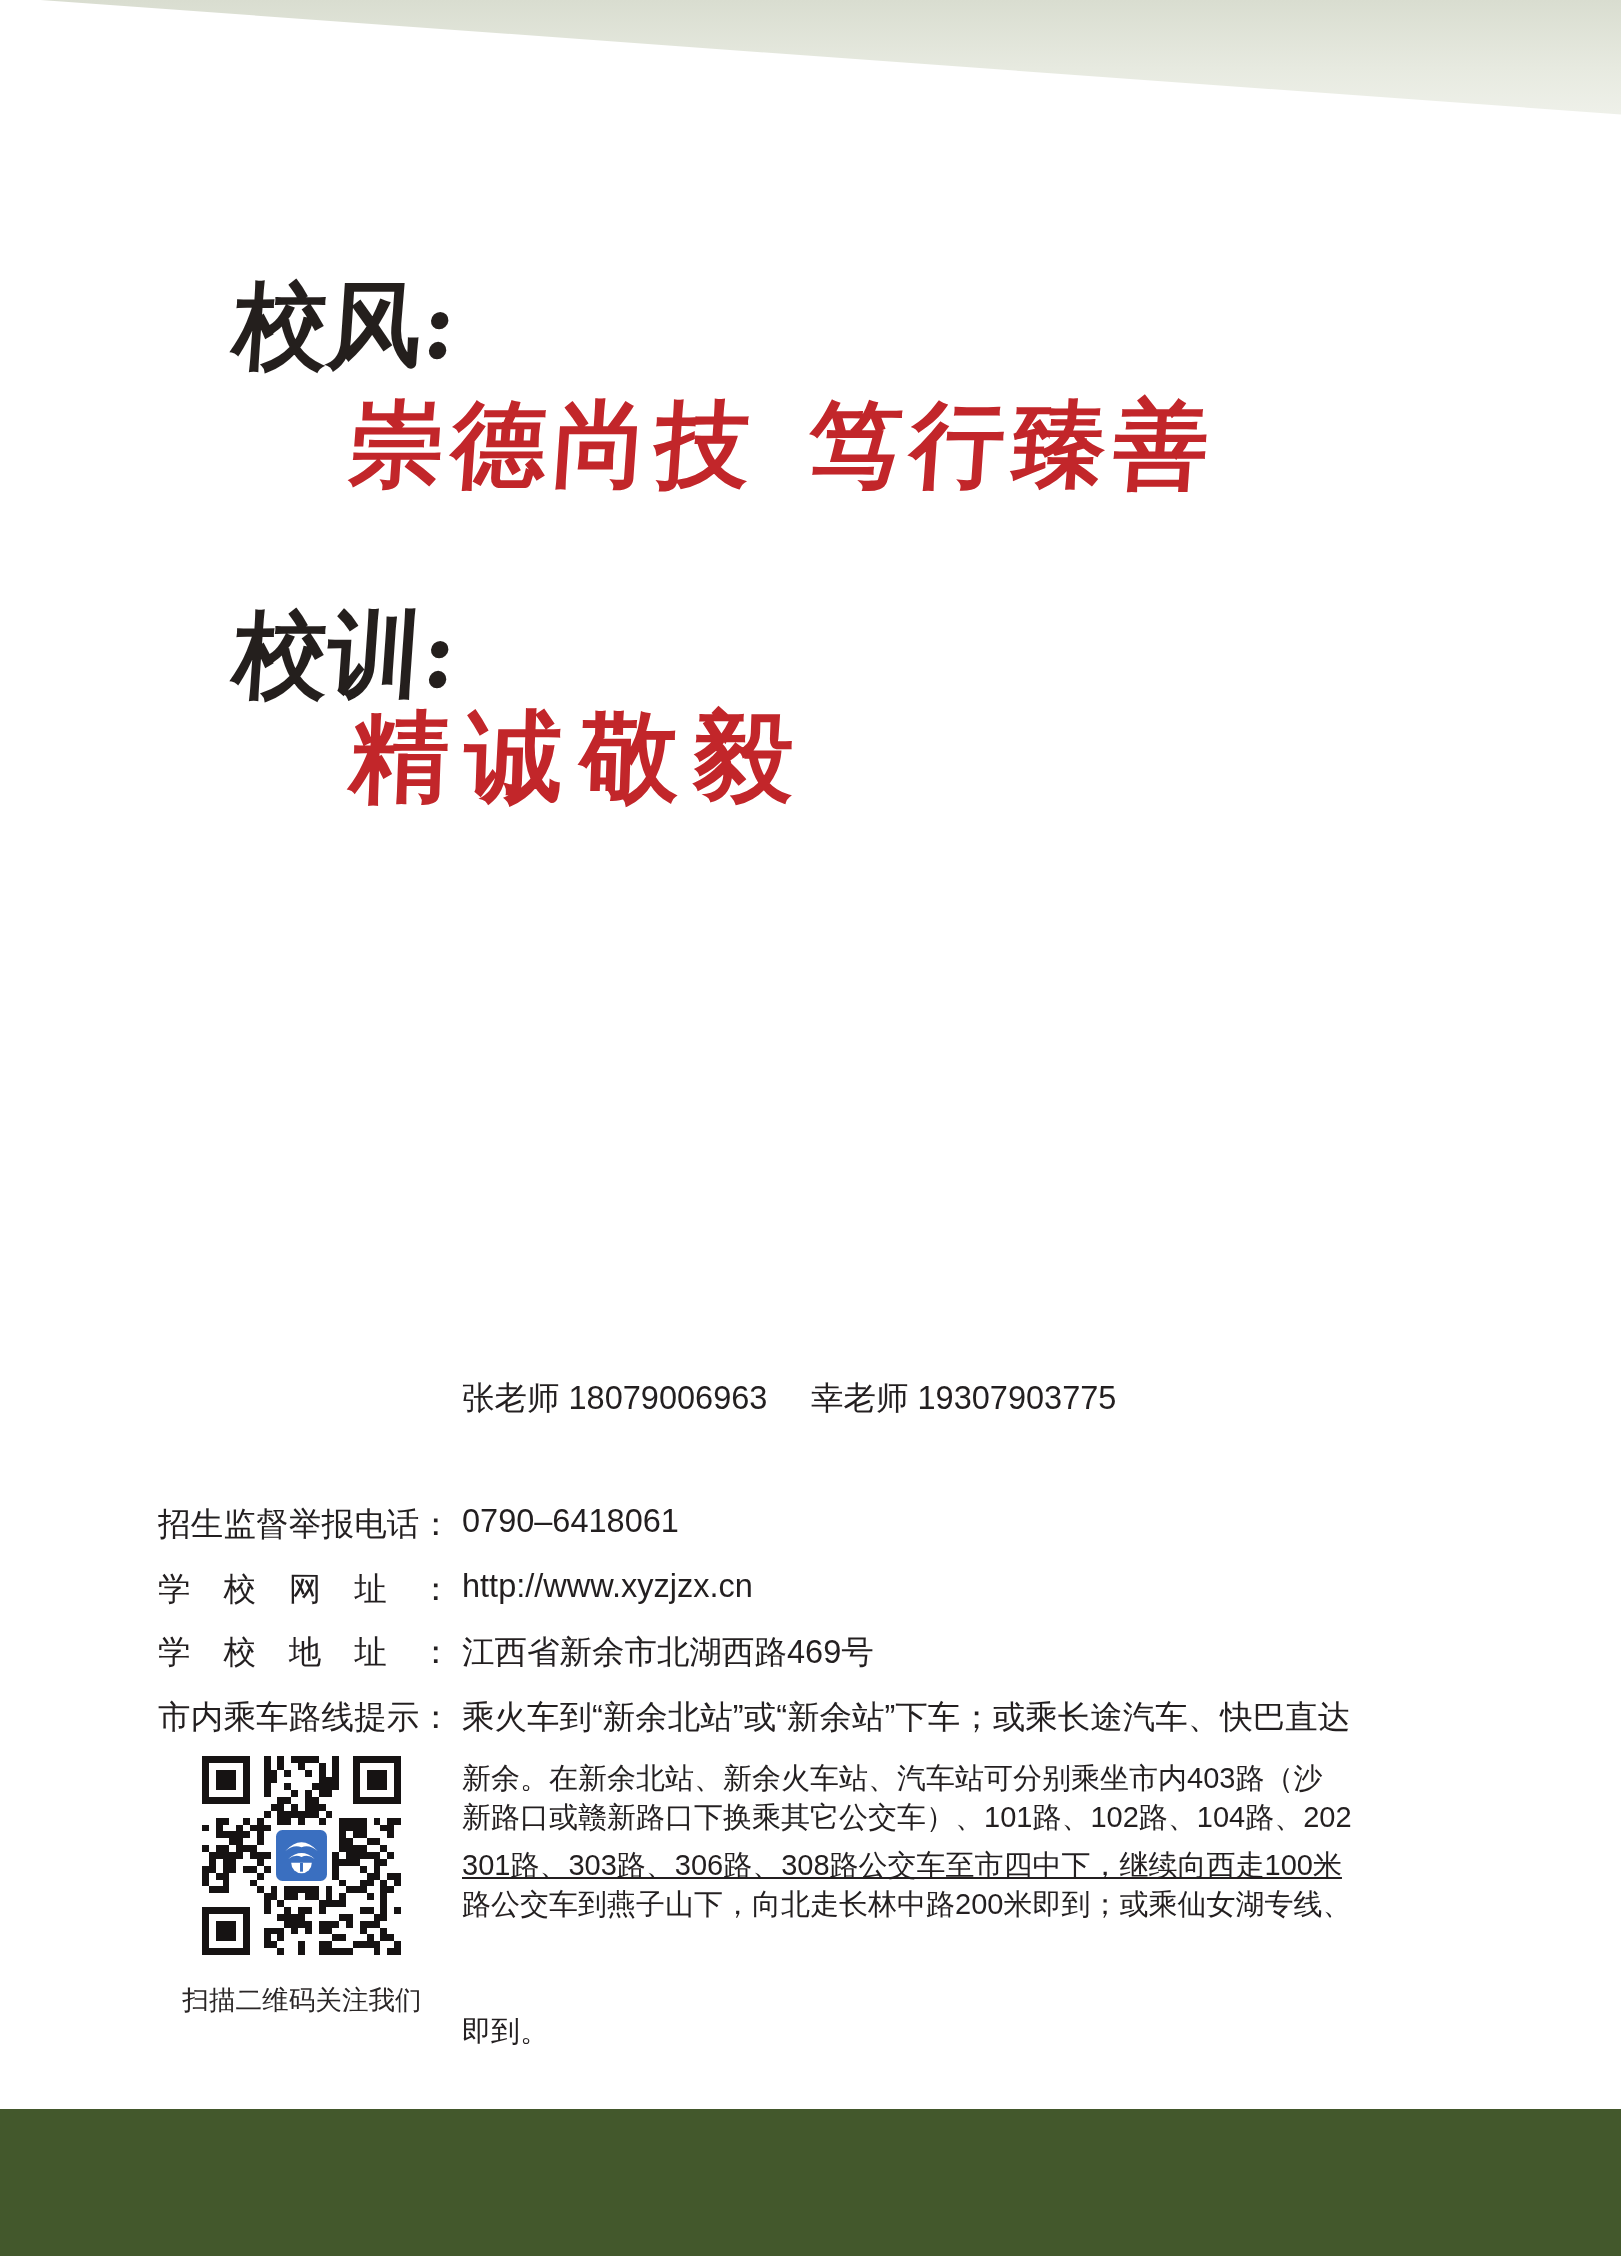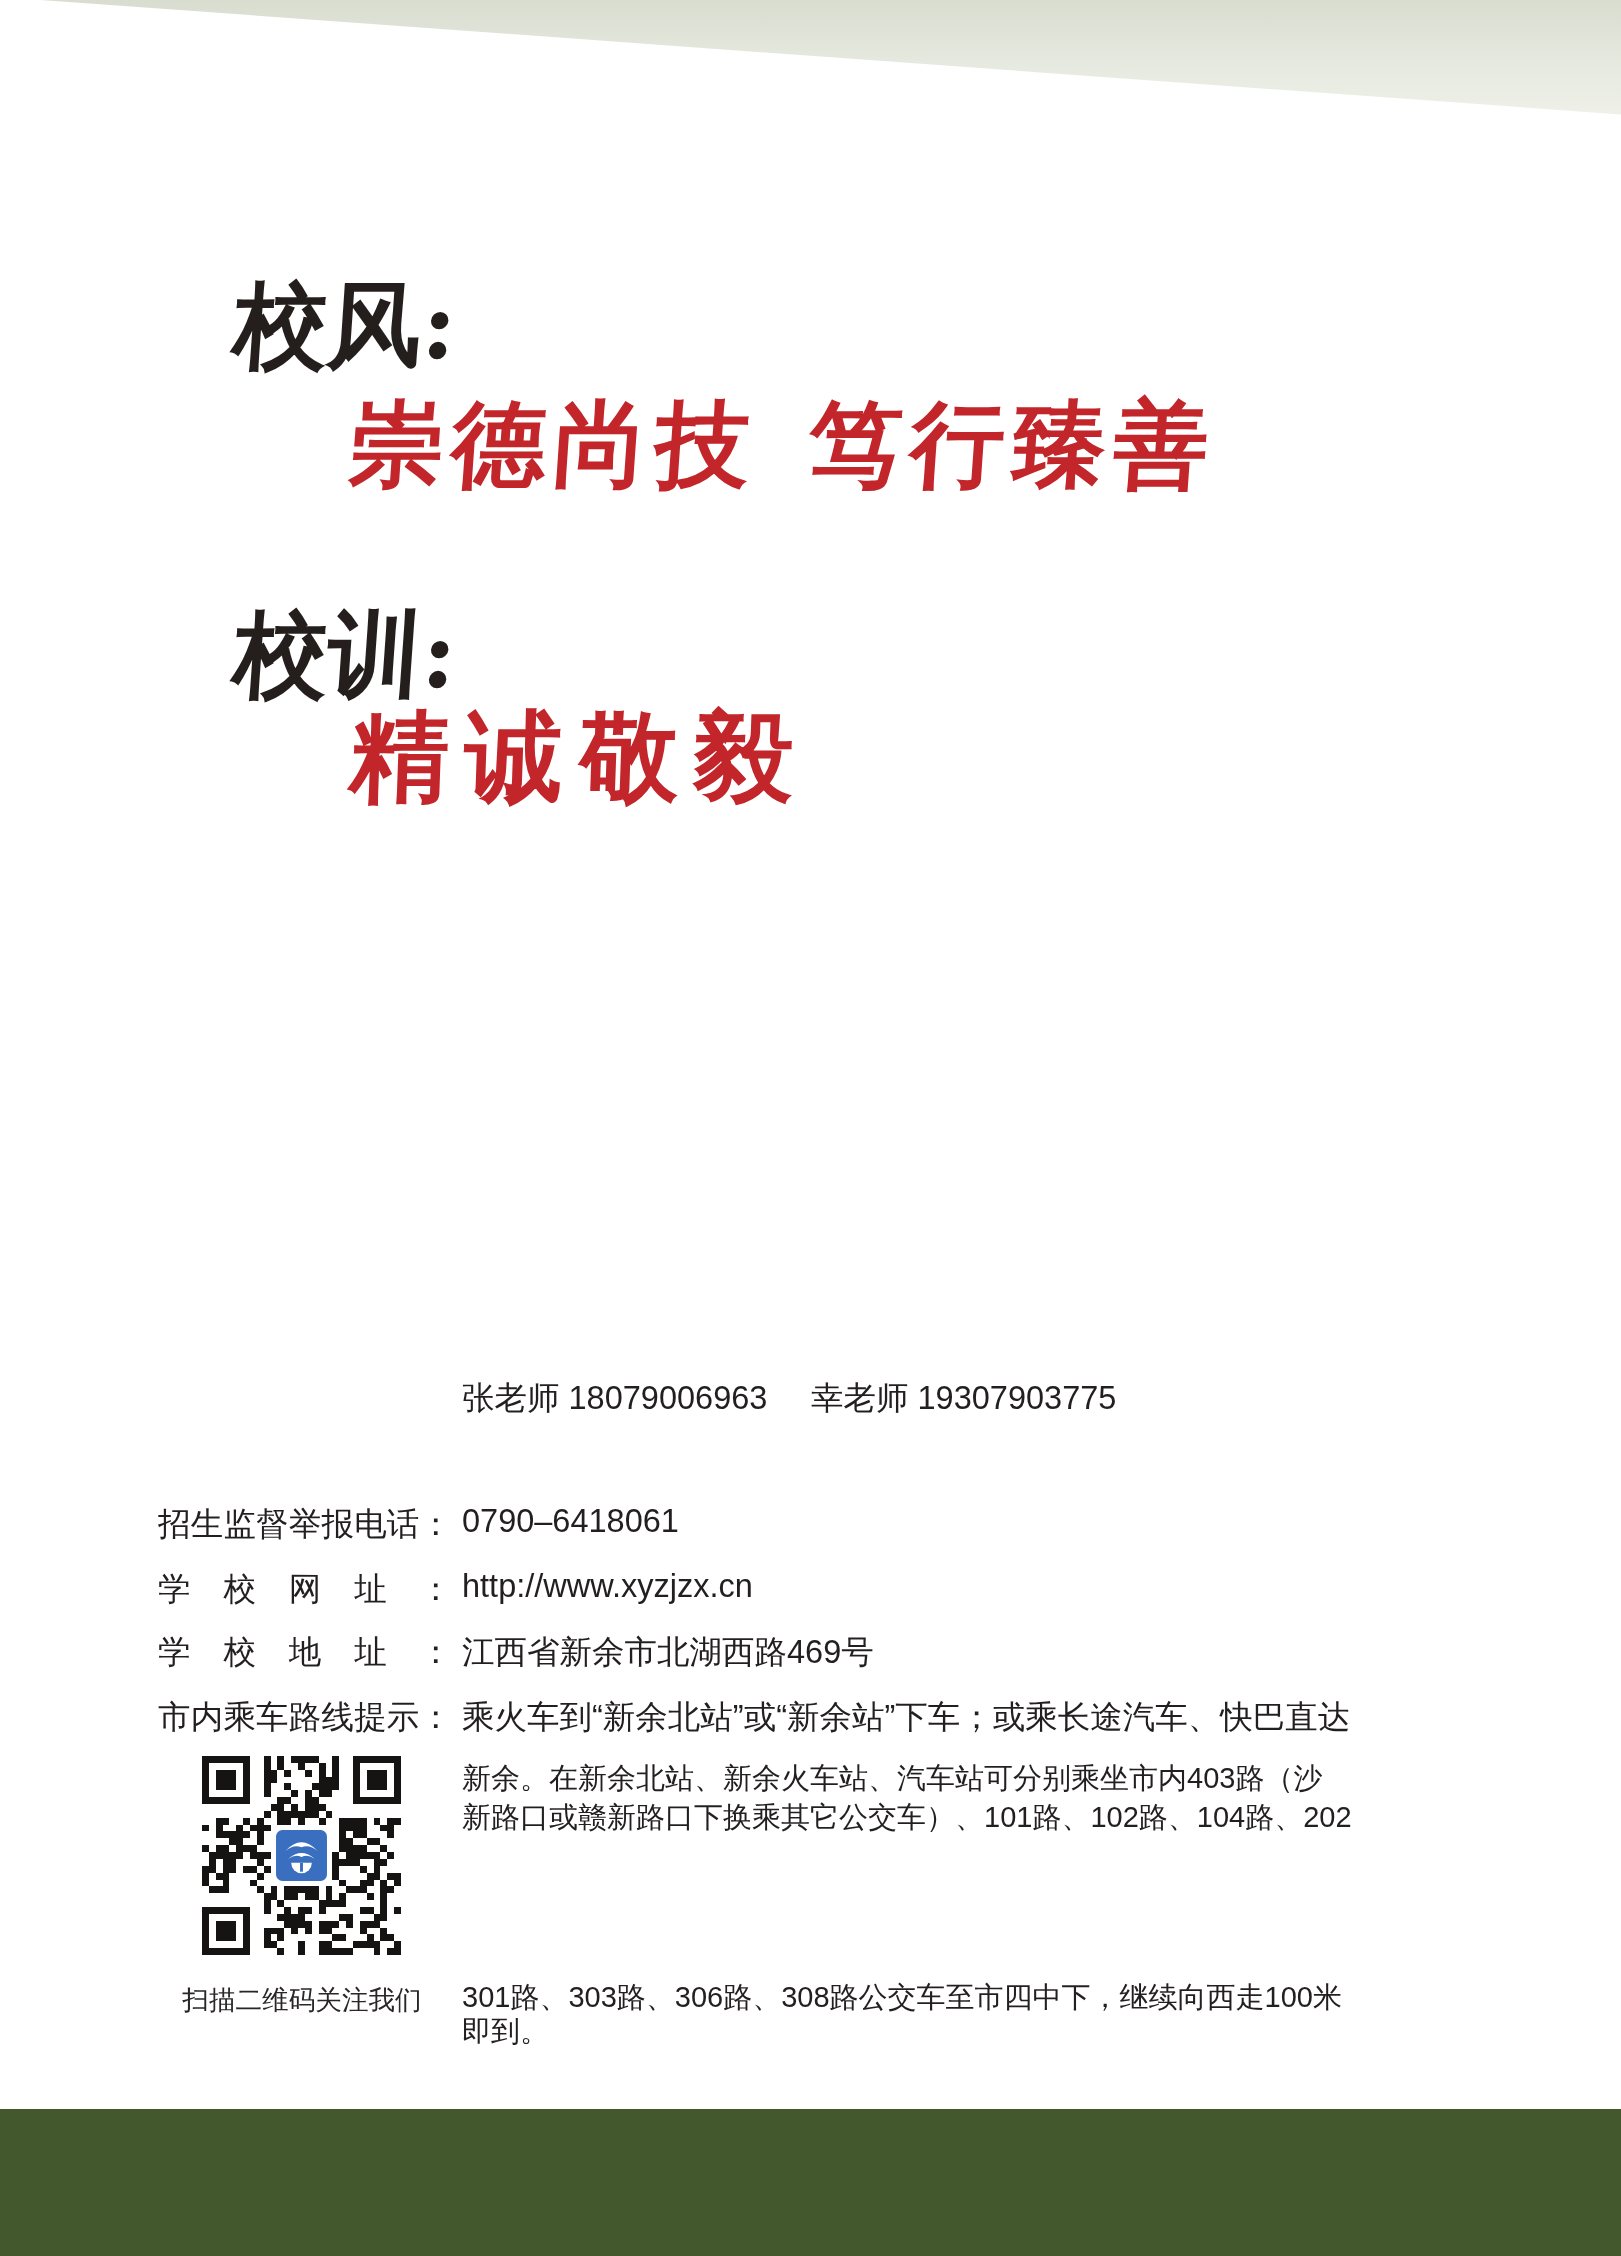--- a/index.html
+++ b/index.html
@@ -75,21 +75,22 @@
     <span class="label">学校地址：</span>
     <span class="c1">江西省新余市北湖西路469号</span>
   </div>
 
   <div class="row" style="top:1696px;">
     <span class="label">市内乘车路线提示：</span>
     <span class="c1">乘火车到“新余北站”或“新余站”下车；或乘长途汽车、快巴直达</span>
   </div>
   <div class="busline" style="top:1759px;">新余。在新余北站、新余火车站、汽车站可分别乘坐市内403路（沙</div>
   <div class="busline" style="top:1759px;margin-top:39px;">新路口或赣新路口下换乘其它公交车）、101路、102路、104路、202</div>
-  <div class="busline" style="top:1978px;">301路、303路、306路、308路公交车至市四中下，继续向西走100米</div>
+  <div class="busline" style="top:1885px;">路公交车到燕子山下，向北走长林中路200米即到；或乘仙女湖专线、</div>
+  <div class="busline" style="top:1846px;text-decoration:underline;">301路、303路、306路、308路公交车至市四中下，继续向西走100米</div>
   <div class="busline" style="top:2012px;">即到。</div>
 
   <div class="qr">
     <svg viewBox="0 0 203 203" shape-rendering="crispEdges">
       <rect x="0" y="0" width="203" height="203" fill="#ffffff"></rect>
       <g id="qr-modules" fill="#161313">
           <rect x="63" y="0" width="7" height="7"></rect>
           <rect x="77" y="0" width="7" height="7"></rect>
           <rect x="91" y="0" width="7" height="7"></rect>
           <rect x="98" y="0" width="7" height="7"></rect>

